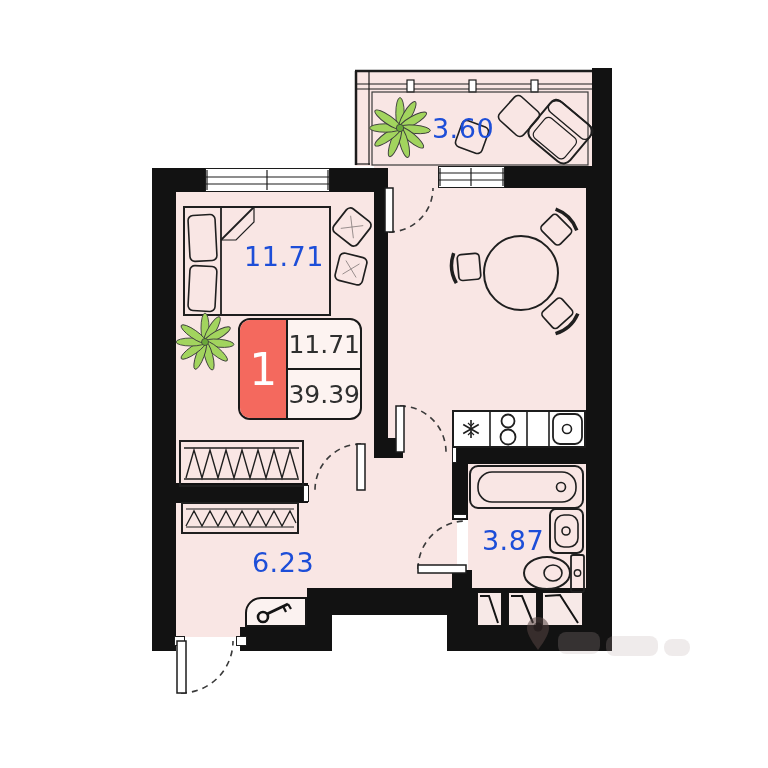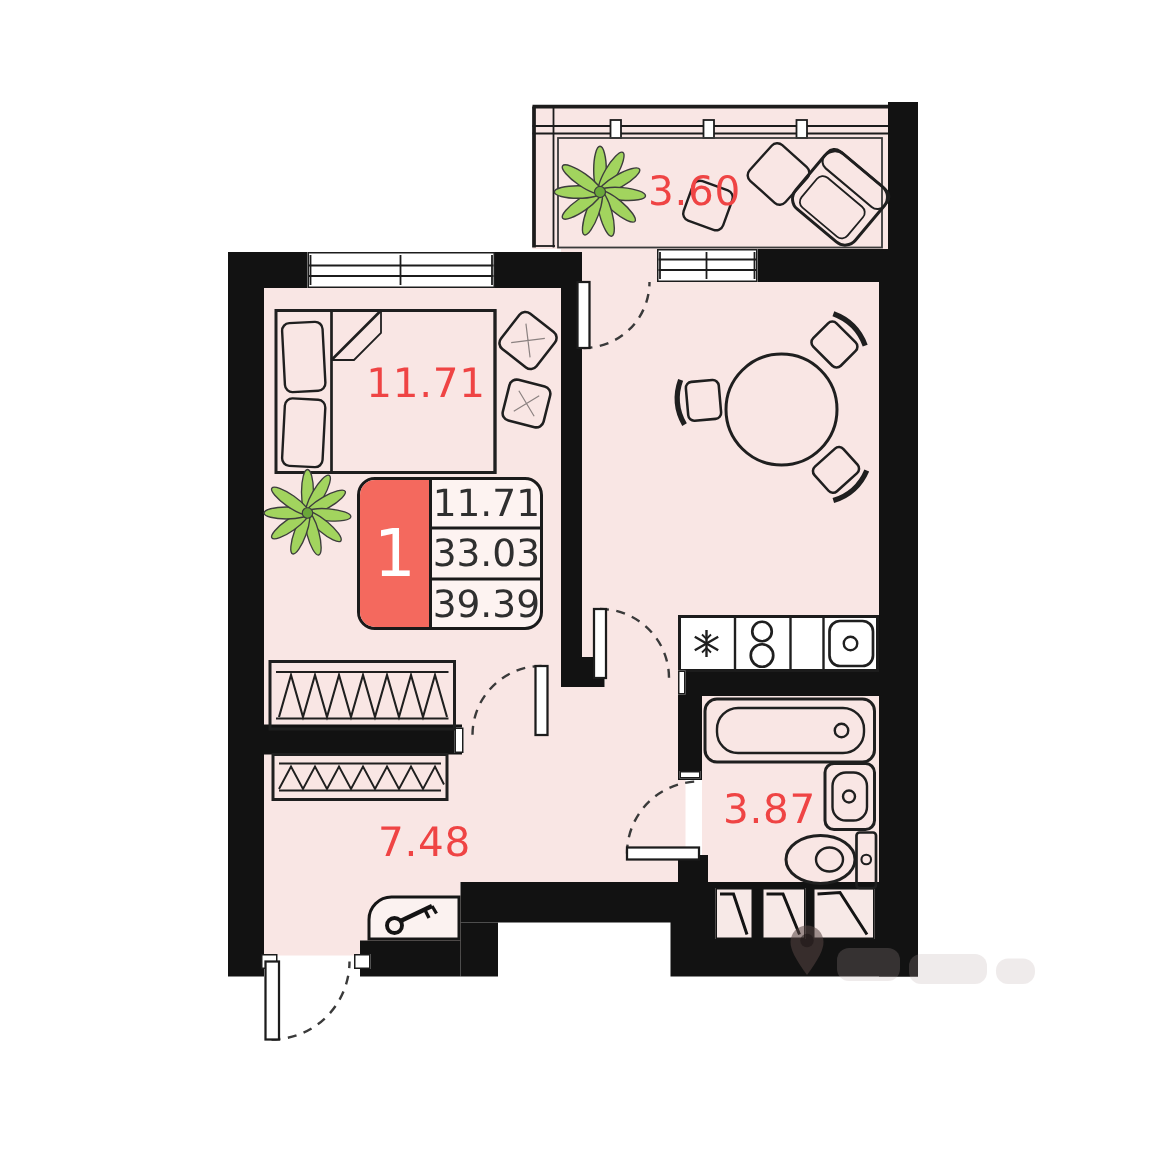--- a/index.html
+++ b/index.html
@@ -2,21 +2,21 @@
 <html><head>
 <meta charset="utf-8">
 <style>
   html,body{margin:0;padding:0;background:#fff}
   #canvas{position:relative;width:768px;height:768px;background:#ffffff;overflow:hidden;
           font-family:"DejaVu Sans","Liberation Sans",sans-serif}
   .r{position:absolute;background:#f9e6e4}
   .w{position:absolute;background:#121212}
   .wh{position:absolute;background:#ffffff;border:1.5px solid #1c1c1c;box-sizing:border-box}
   .vent{position:absolute;background:#f7e9e7;border:1.5px solid #141414;box-sizing:border-box}
-  .lbl{position:absolute;transform:translate(-50%,-50%);font-size:27px;color:#ef4444;
+  .lbl{position:absolute;transform:translate(-50%,-50%);font-size:27px;color:#1d4ed8;
        letter-spacing:.5px;white-space:nowrap}
   svg.overlay{position:absolute;left:0;top:0;pointer-events:none}
   .infobox{position:absolute;display:flex;border:2px solid #1a1a1a;border-radius:12px;
            overflow:hidden;background:#fdf3f1;box-sizing:border-box}
   .unitcell{width:56px;background:#f4695e;color:#fff;display:flex;align-items:center;
             justify-content:center;font-size:44px;border-right:2px solid #1a1a1a}
   .vals{flex:1;display:flex;flex-direction:column}
   .valrow{flex:1;display:flex;align-items:center;justify-content:center;font-size:25px;
           color:#2f2f2f;border-bottom:2px solid #1a1a1a}
   .valrow:last-child{border-bottom:none}
@@ -267,24 +267,23 @@
         <rect x="558" y="632" width="42" height="22" rx="8"></rect>
         <rect x="606" y="636" width="52" height="20" rx="8"></rect>
         <rect x="664" y="639" width="26" height="17" rx="8"></rect>
       </g>
     </g>
   </svg>
 
   <div class="lbl" style="left:463px;top:128px">3.60</div>
   <div class="lbl" style="left:284px;top:256px">11.71</div>
   <div class="lbl" style="left:513px;top:540px">3.87</div>
-  <div class="lbl" style="left:283px;top:562px">7.48</div>
+  <div class="lbl" style="left:283px;top:562px">6.23</div>
 
   <div class="infobox" style="left:238px;top:318px;width:124px;height:102px">
     <div class="unitcell">1</div>
     <div class="vals">
       <div class="valrow">11.71</div>
-      <div class="valrow">33.03</div>
       <div class="valrow">39.39</div>
     </div>
   </div>
 
 </div>
 
 </body></html>

